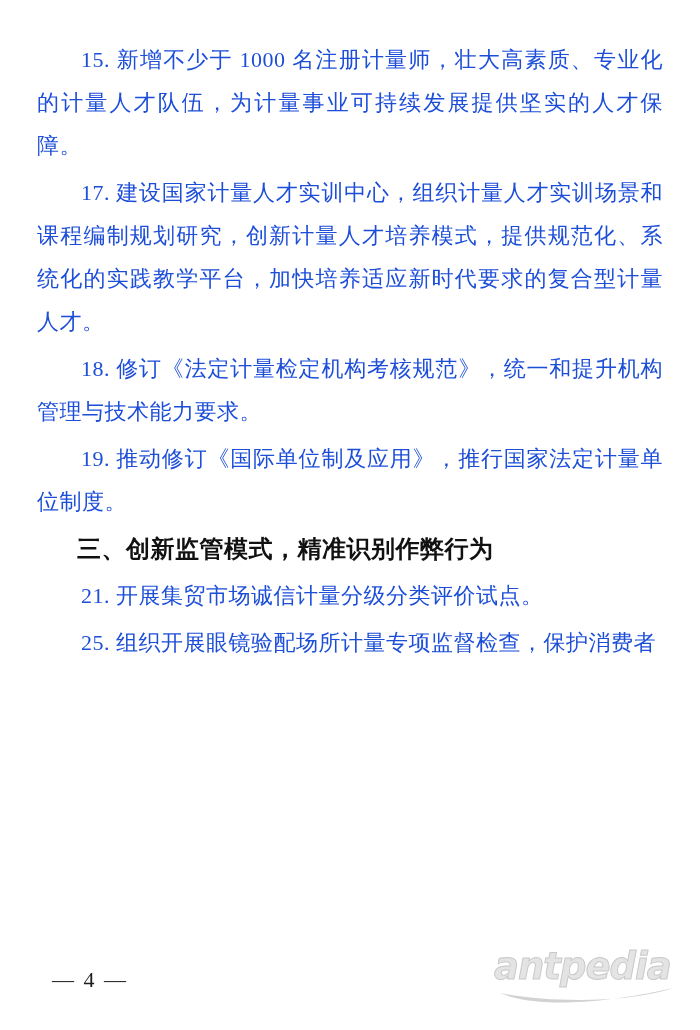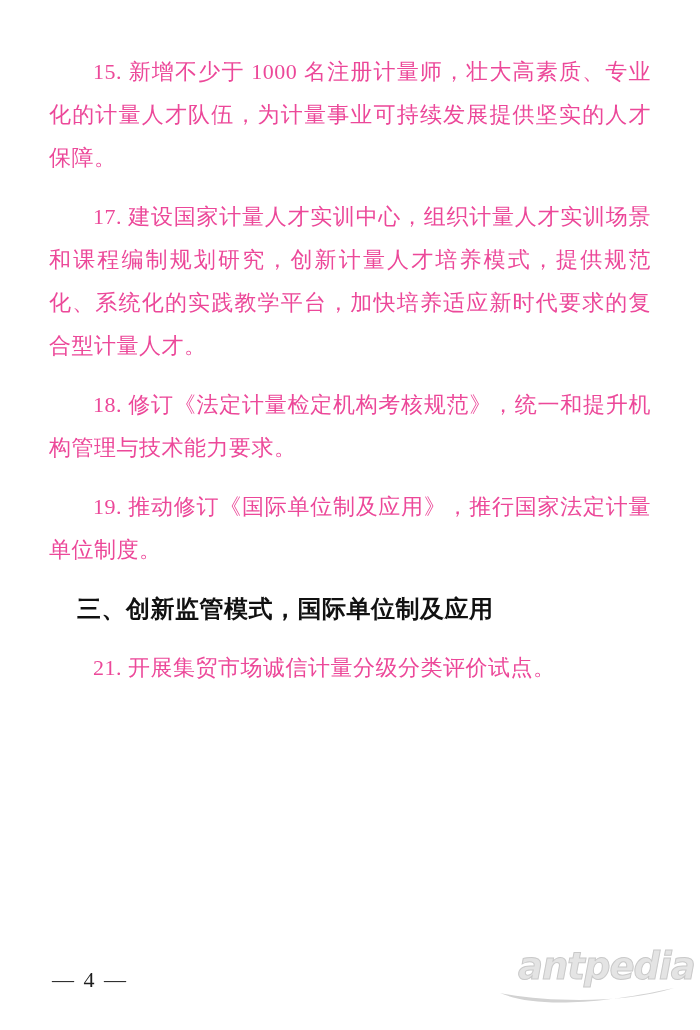--- a/index.html
+++ b/index.html
@@ -24,28 +24,28 @@
   }
   .text-area {
     position: absolute;
     left: 33px;
     top: 34px;
     width: 634px;
     color: #1e1e1e;
     z-index: 2;
   }
   p.body-para {
-    margin: 16px;
+    margin: 4px;
     font-size: 22px;
     line-height: 43px;
     letter-spacing: 0.5px;
     text-align: justify;
     text-justify: inter-character;
     text-indent: 44px;
-    color: #ec4899;
+    color: #1d4ed8;
   }
   p.heading {
     margin: 0;
     font-size: 24px;
     line-height: 43px;
     font-weight: bold;
     font-family: "Liberation Sans", "DejaVu Sans", sans-serif;
     text-indent: 44px;
     letter-spacing: 0.5px;
     color: #111111;
@@ -69,40 +69,40 @@
   .wm-text {
     display: block;
     font-family: "DejaVu Sans", "Liberation Sans", sans-serif;
     font-style: italic;
     font-weight: bold;
     font-size: 37px;
     line-height: 1;
     color: #e4e4e4;
     -webkit-text-stroke: 1px #c9c9c9;
     letter-spacing: -1px;
-    margin-left: 24px;
   }
   .wm-swoosh {
     display: block;
     margin-top: 1px;
     margin-left: 4px;
   }
 </style>
 </head>
 <body>
 
 <div class="page">
 
   <div class="text-area" id="paragraphs">
       <p class="body-para">15.&nbsp;新增不少于 1000 名注册计量师，壮大高素质、专业化的计量人才队伍，为计量事业可持续发展提供坚实的人才保障。</p>
       <p class="body-para">17.&nbsp;建设国家计量人才实训中心，组织计量人才实训场景和课程编制规划研究，创新计量人才培养模式，提供规范化、系统化的实践教学平台，加快培养适应新时代要求的复合型计量人才。</p>
       <p class="body-para">18.&nbsp;修订《法定计量检定机构考核规范》，统一和提升机构管理与技术能力要求。</p>
       <p class="body-para">19.&nbsp;推动修订《国际单位制及应用》，推行国家法定计量单位制度。</p>
-      <p class="heading">三、创新监管模式，国际单位制及应用</p>
+      <p class="heading">三、创新监管模式，精准识别作弊行为</p>
       <p class="body-para">21.&nbsp;开展集贸市场诚信计量分级分类评价试点。</p>
+      <p class="body-para">25.&nbsp;组织开展眼镜验配场所计量专项监督检查，保护消费者</p>
     </div>
 
   <div class="watermark">
     <span class="wm-text">antpedia</span>
     <svg class="wm-swoosh" width="178" height="22" viewBox="0 0 178 22">
       <path d="M2,7 C30,19 85,22 176,2 C125,18 48,16 2,7 Z" fill="#d2d2d2"></path>
     </svg>
   </div>
 
   <div class="footer">— 4 —</div>

